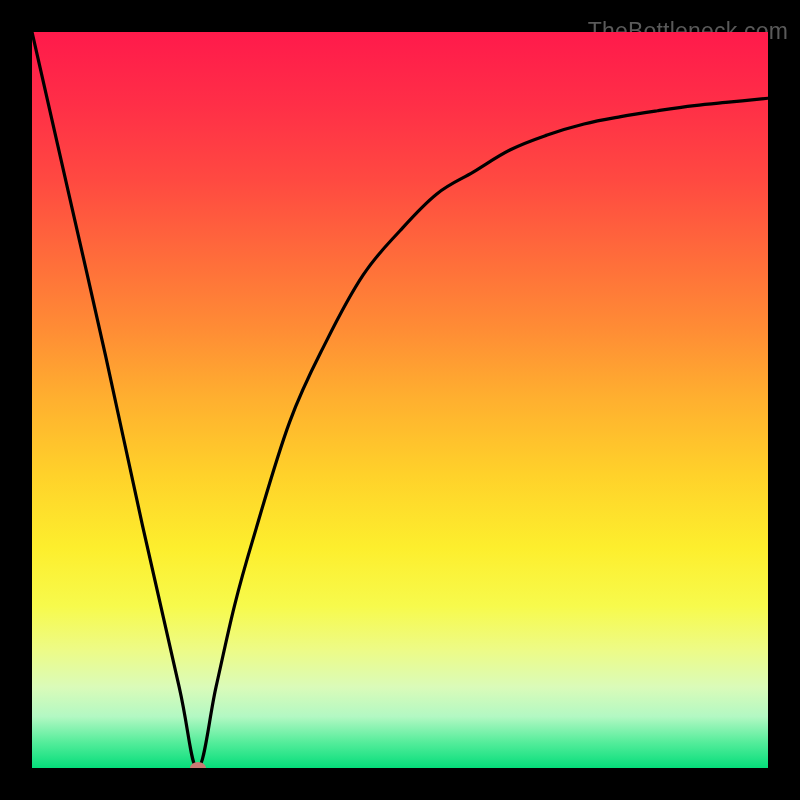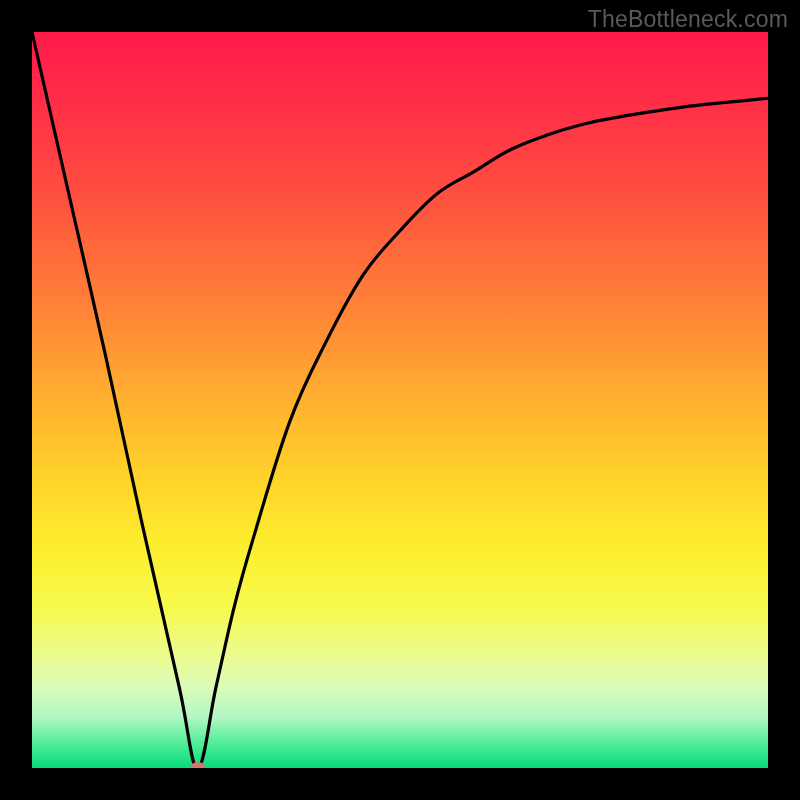--- a/index.html
+++ b/index.html
@@ -24,21 +24,21 @@
     width: 736px;
     height: 736px;
     overflow: hidden;
   }
   .gradient-bg {
     position: absolute;
     inset: 0;
   }
   .watermark {
     position: absolute;
-    top: 6px;
+    top: 18px;
     right: 12px;
     color: #5a5a5a;
     font-size: 23px;
     letter-spacing: 0.2px;
     font-weight: 400;
   }
   svg.curve {
     position: absolute;
     inset: 0;
   }

